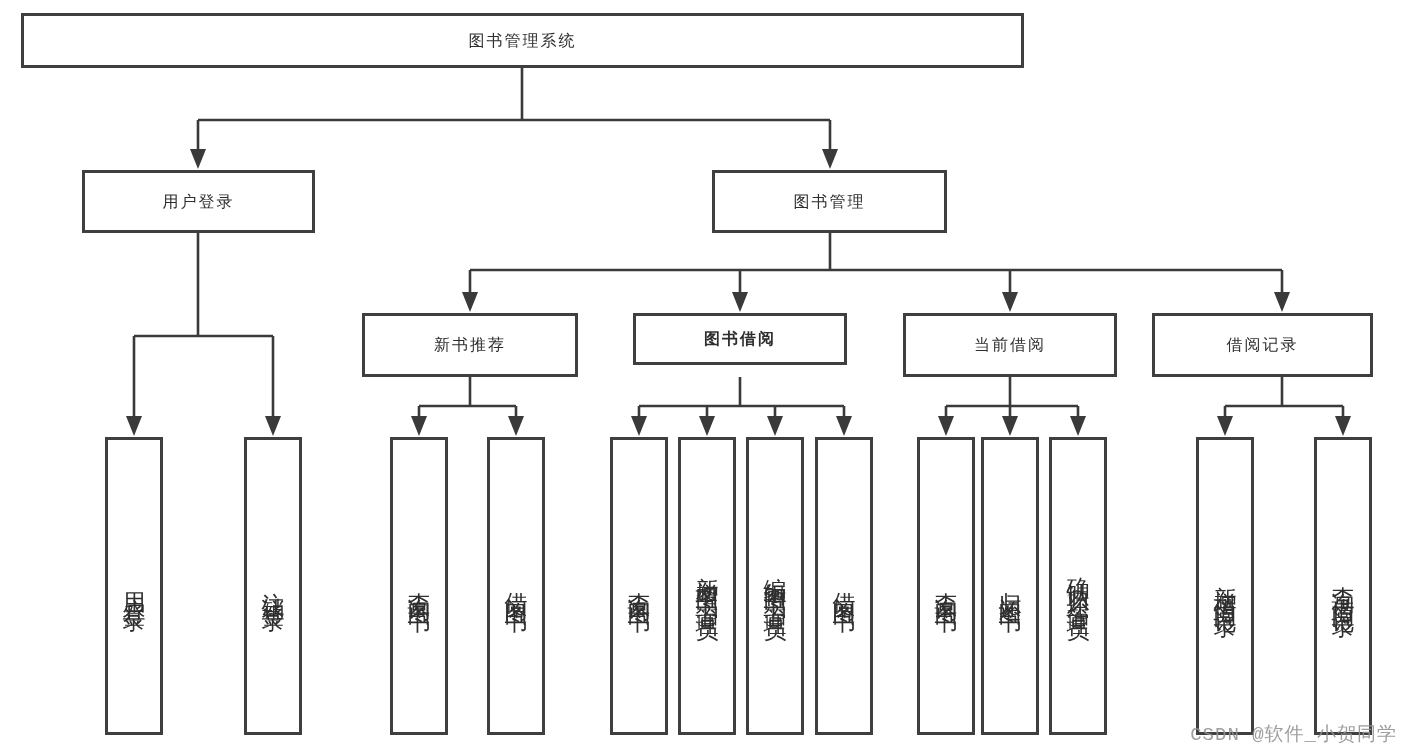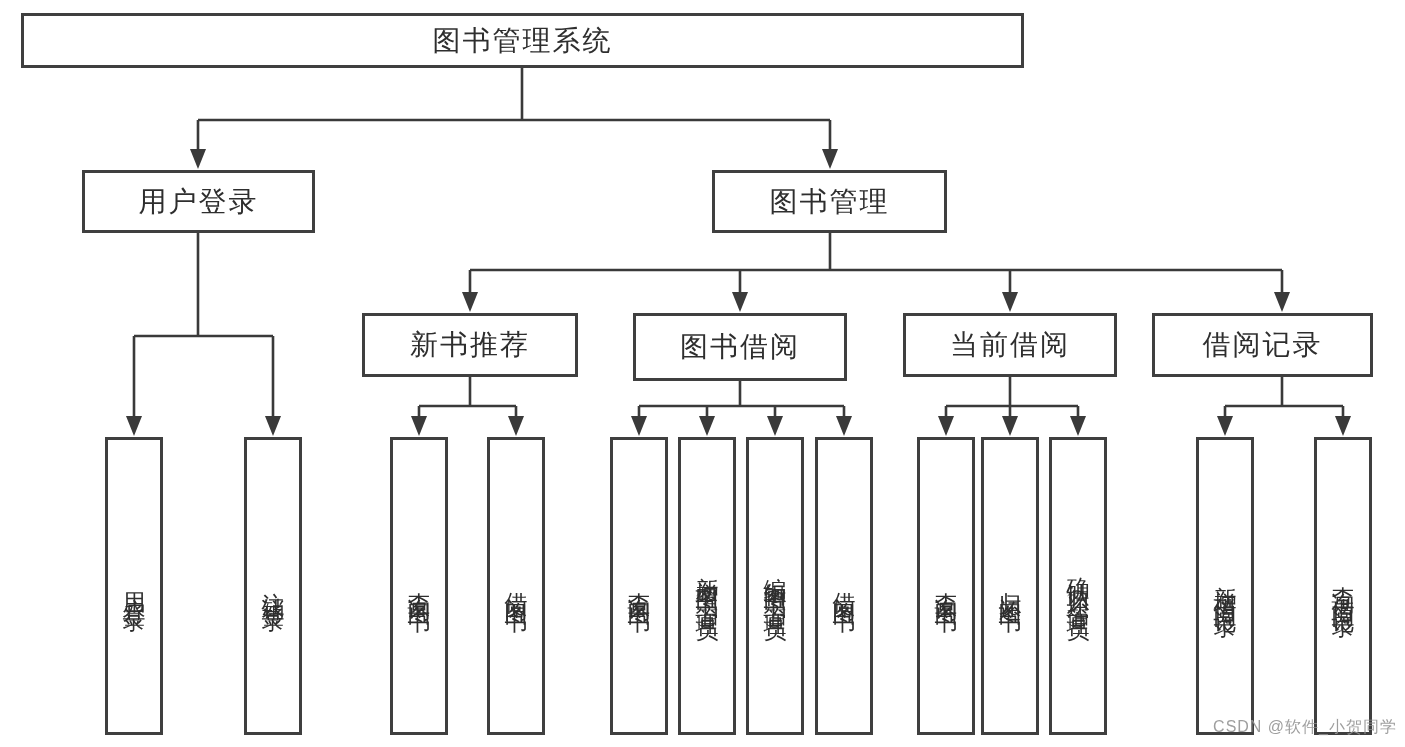--- a/index.html
+++ b/index.html
@@ -20,65 +20,66 @@
     position: absolute;
     box-sizing: border-box;
     border: 3px solid #3f3f3f;
     background: #ffffff;
     display: flex;
     align-items: center;
     justify-content: center;
     color: #2e2e2e;
   }
   .h-label {
-    font-size: 28px;
+    font-size: 16px;
     letter-spacing: 2px;
     white-space: nowrap;
     line-height: 1;
   }
   .v-label {
     writing-mode: vertical-rl;
     text-orientation: mixed;
     font-size: 23px;
     letter-spacing: 6px;
     line-height: 1;
   }
   
   .n-root   { left: 21px;   top: 13px;  width: 1003px; height: 55px; }
   
   .n-login  { left: 82px;   top: 170px; width: 233px;  height: 63px; }
   .n-mgmt   { left: 712px;  top: 170px; width: 235px;  height: 63px; text-align: right; }
   
   .n-rec    { left: 362px;  top: 313px; width: 216px;  height: 64px; }
-  .n-borrow { left: 633px;  top: 313px; width: 214px;  height: 68px; }
+  .n-borrow { left: 633px;  top: 313px; width: 214px;  height: 52px; font-weight: bold; }
   .n-cur    { left: 903px;  top: 313px; width: 214px;  height: 64px; text-align: center; }
   .n-hist   { left: 1152px; top: 313px; width: 221px;  height: 64px; }
   
   .tall { top: 437px; width: 58px; height: 298px; }
   .t1  { left: 105px; }
   .t2  { left: 244px; }
   .t3  { left: 390px; }
   .t4  { left: 487px; }
   .t5  { left: 610px; }
   .t6  { left: 678px; }
   .t7  { left: 746px; }
   .t8  { left: 815px; }
   .t9  { left: 917px; }
   .t10 { left: 981px; }
   .t11 { left: 1049px; }
   .t12 { left: 1196px; }
   .t13 { left: 1314px; }
   .watermark {
     position: absolute;
     right: 8px;
-    bottom: 9px;
-    font-size: 16px;
+    bottom: 0;
+    font-size: 19px;
     letter-spacing: 1px;
     color: rgba(148, 148, 148, 0.9);
     white-space: nowrap;
+    font-family: Liberation Mono, monospace;
   }
 </style>
 </head>
 <body>
 
 <div id="stage">
 
   <svg id="connectors" viewBox="0 0 1405 747" xmlns="http://www.w3.org/2000/svg">
     <g stroke="#3a3a3a" stroke-width="2.6" fill="none">
 

